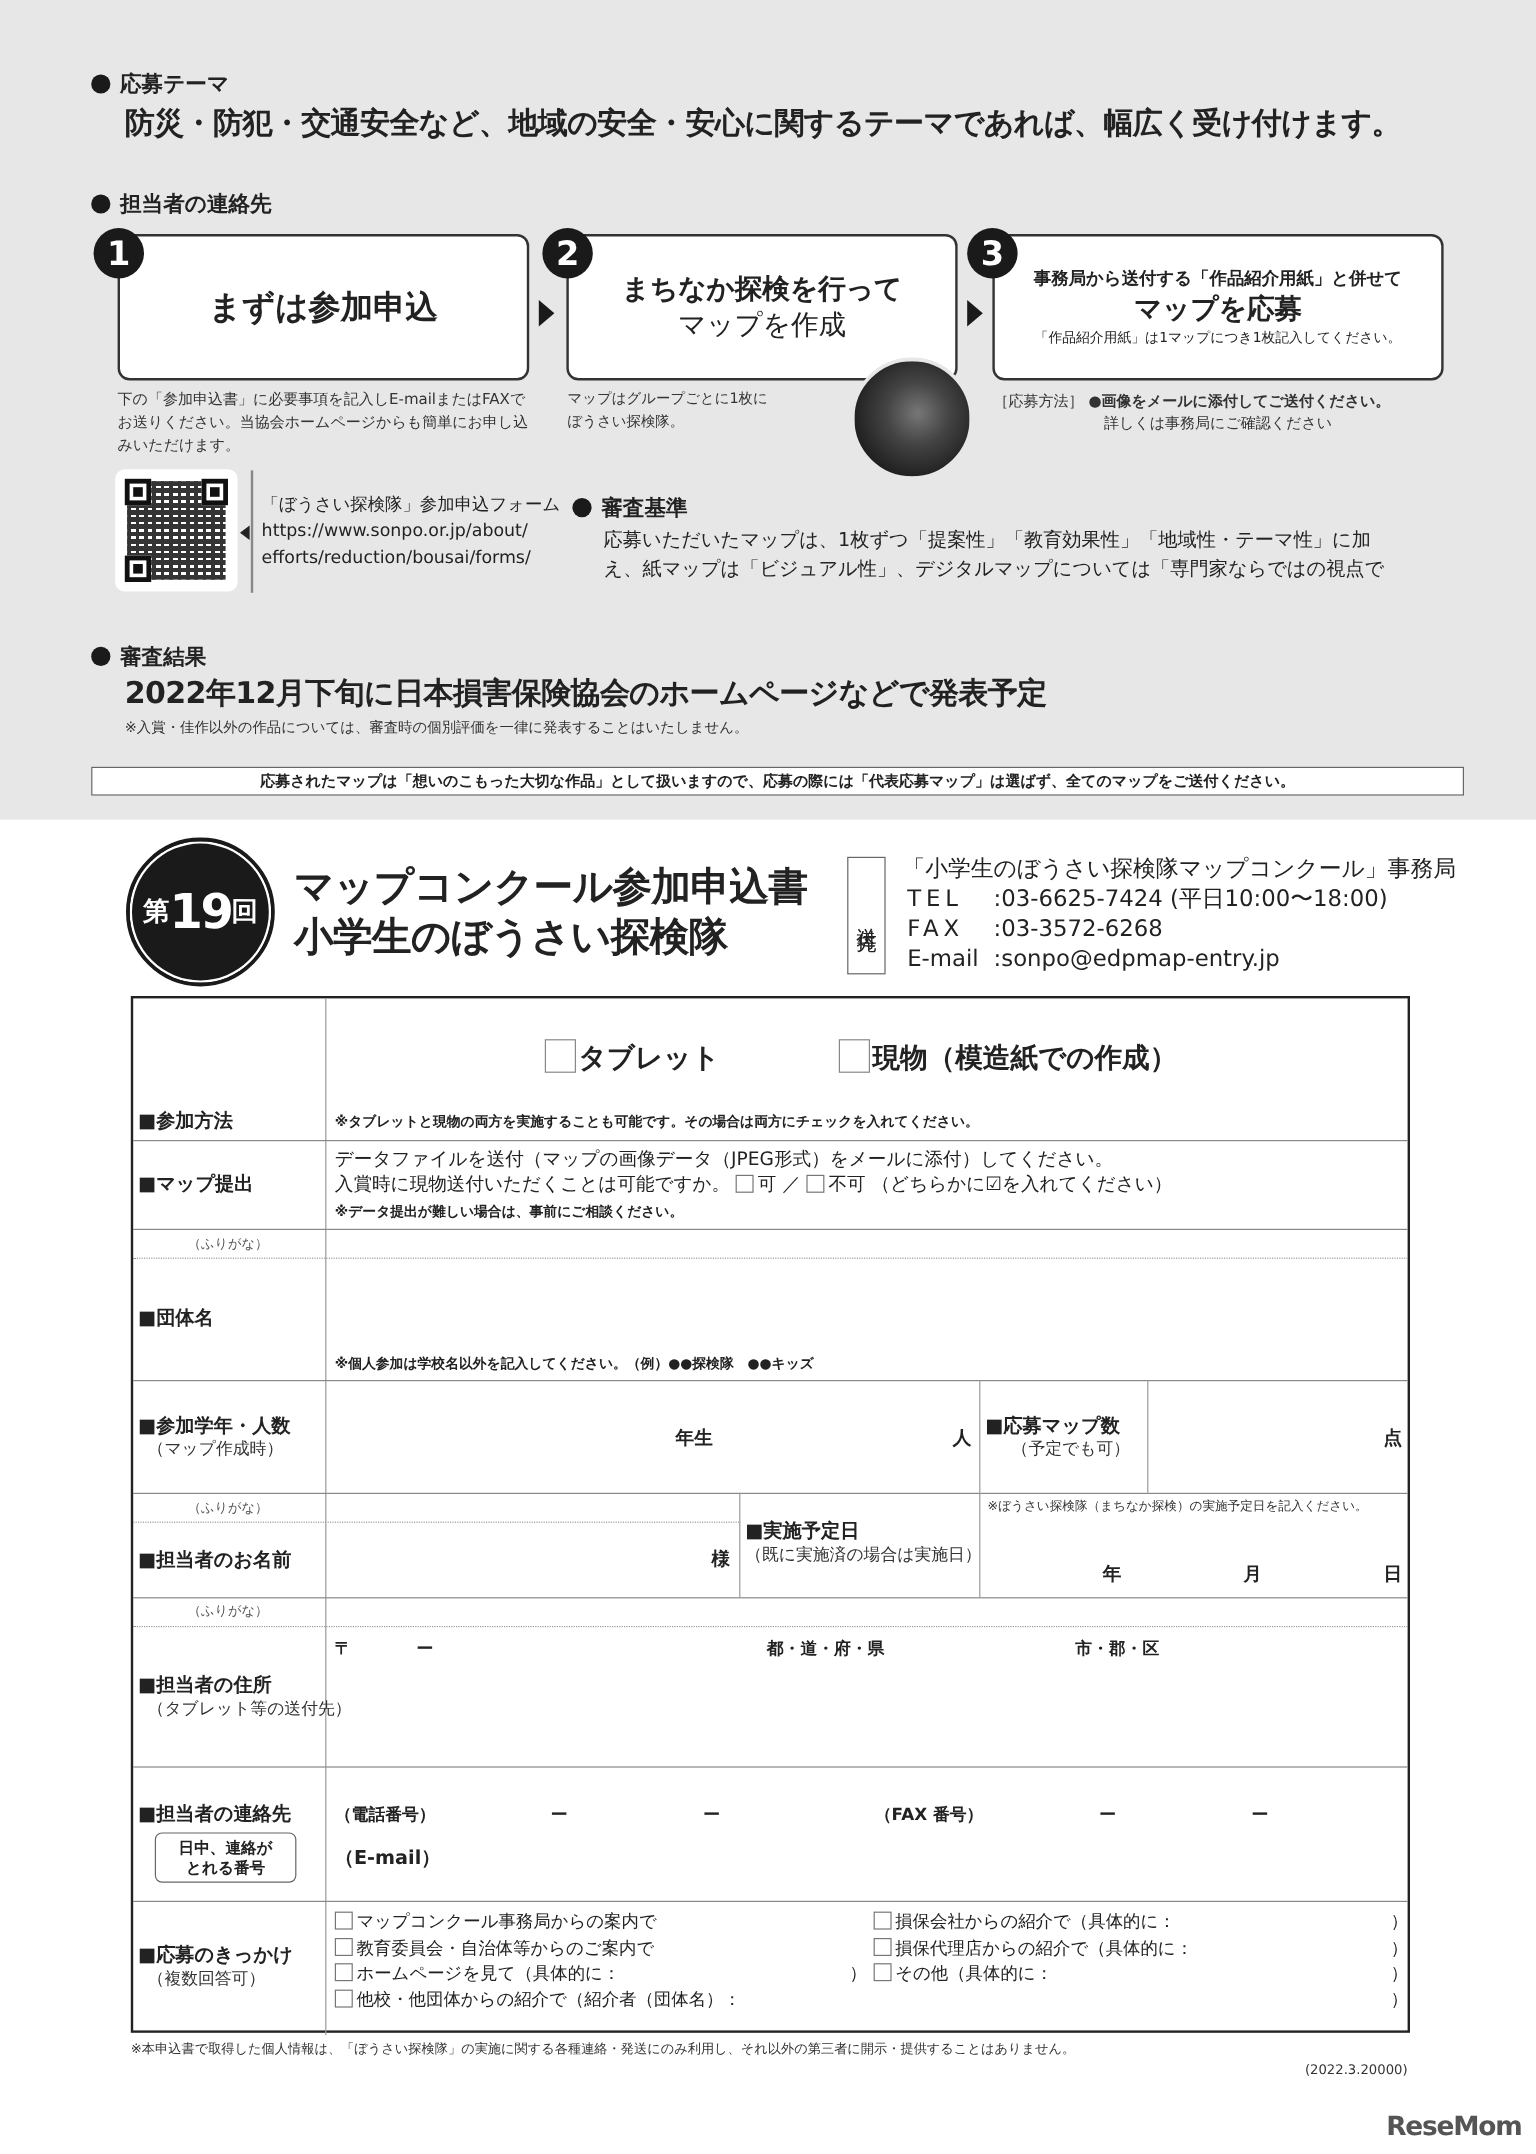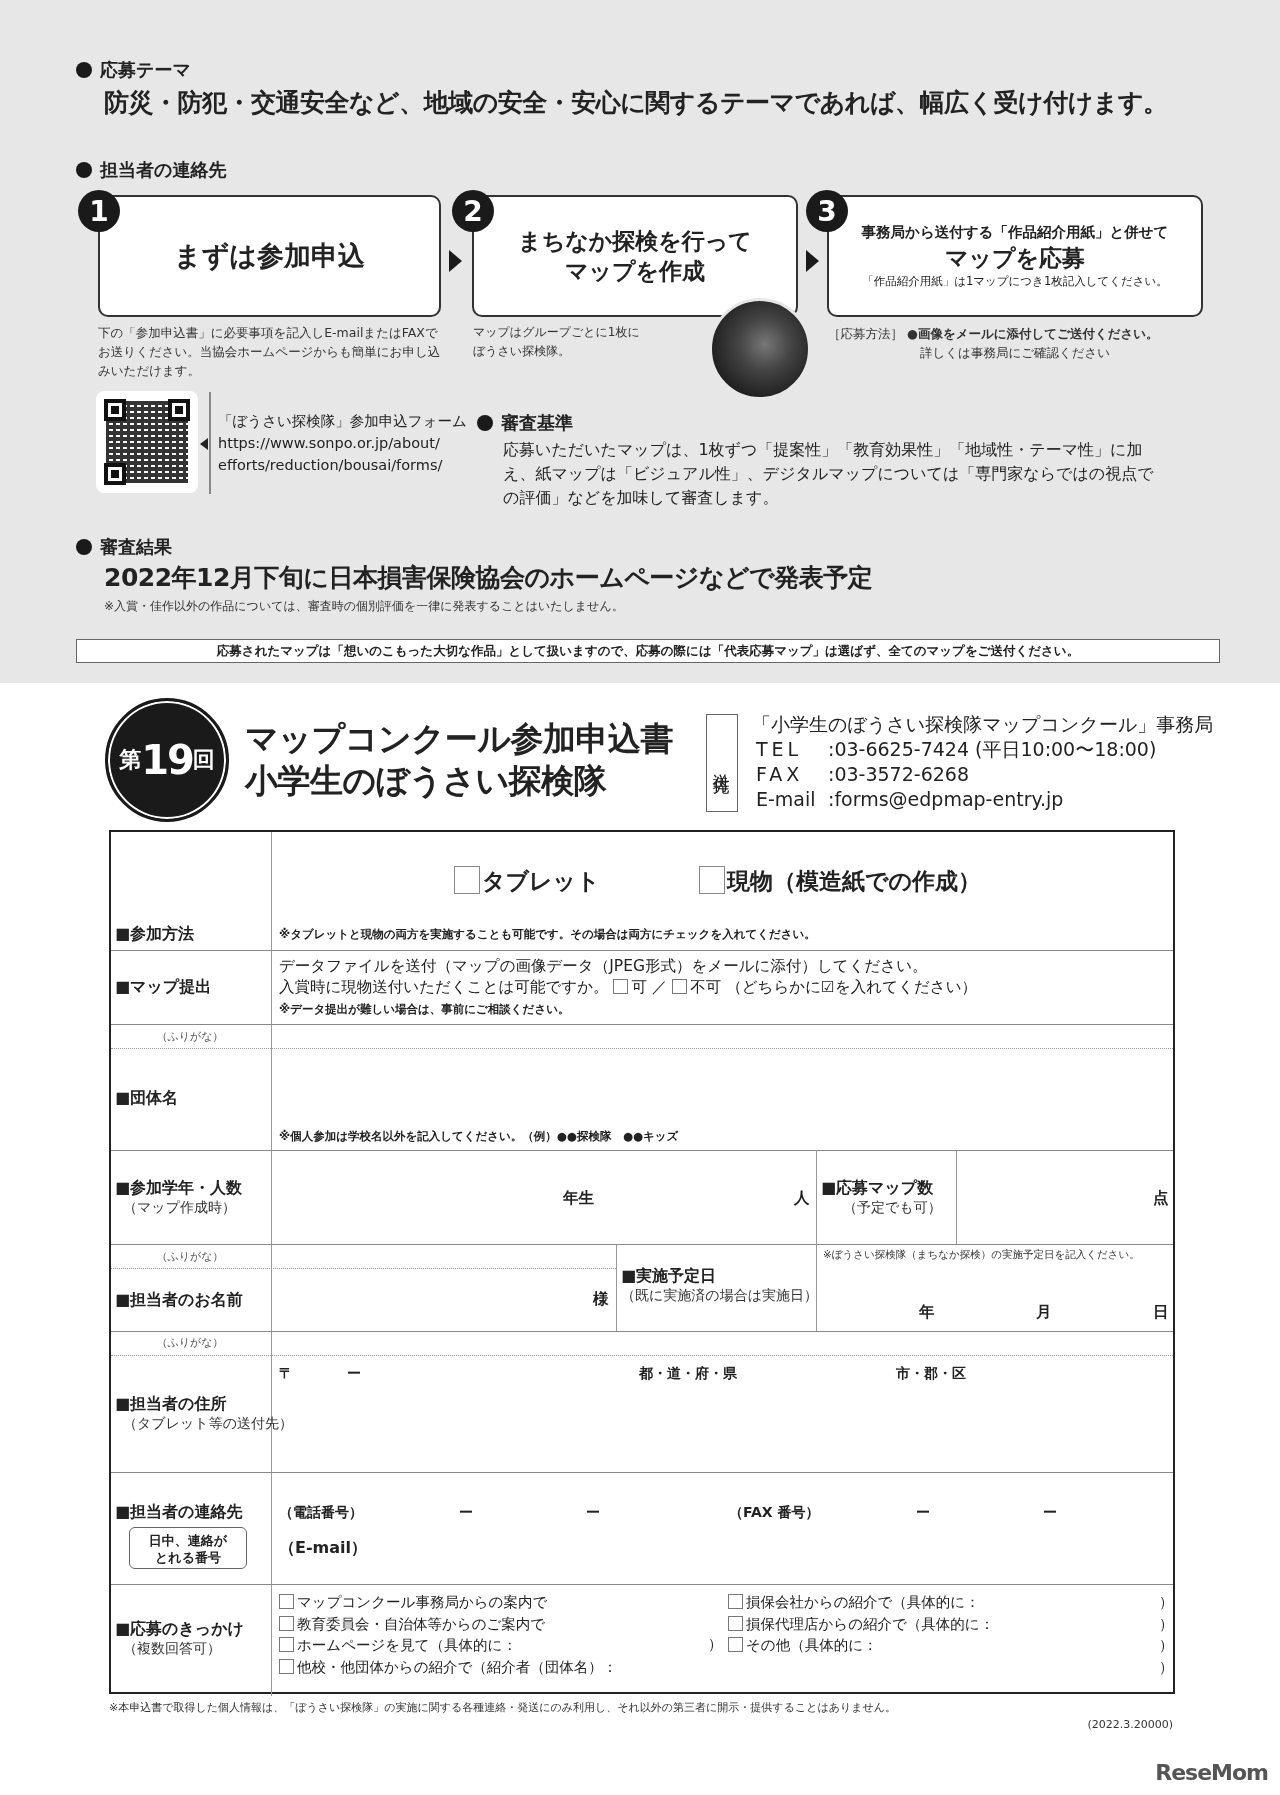--- a/index.html
+++ b/index.html
@@ -68,21 +68,21 @@
 
 <div class="step-box" style="left:98px;top:195px;width:343px;height:122px;">
   <span style="font-size:27px;font-weight:bold;">まずは参加申込</span>
 </div>
 <div class="step-num" style="left:78px;top:190px;">1</div>
 <div class="abs small" style="left:98px;top:323px;width:345px;">下の「参加申込書」に必要事項を記入しE-mailまたはFAXでお送りください。当協会ホームページからも簡単にお申し込みいただけます。</div>
 <div class="arrow" style="left:449px;top:250px;"></div>
 
 <div class="step-box" style="left:472px;top:195px;width:326px;height:122px;">
   <span style="font-size:23px;font-weight:bold;line-height:30px;">まちなか探検を行って</span>
-  <span style="font-size:23px;font-weight:bold;line-height:30px;">マップを作成</span>
+  <span style="font-size:23px;font-weight:normal;line-height:30px;">マップを作成</span>
 </div>
 <div class="step-num" style="left:452px;top:190px;">2</div>
 <div class="photo"></div>
 <div class="abs small" style="left:473px;top:323px;font-size:12px;">
   <div>マップはグループごとに1枚に</div>
   <div>ぼうさい探検隊。</div>
 </div>
 <div class="arrow" style="left:806px;top:250px;"></div>
 
 <div class="step-box" style="left:827px;top:195px;width:376px;height:122px;">
@@ -111,21 +111,20 @@
   <div>efforts/reduction/bousai/forms/</div>
 </div>
 
 <div class="abs sec-h" style="left:477px;top:411px;">
   <span class="dot"></span>
   <span>審査基準</span>
 </div>
 <div class="abs" style="left:503px;top:438px;font-size:16px;line-height:24px;">
   <div>応募いただいたマップは、1枚ずつ「提案性」「教育効果性」「地域性・テーマ性」に加</div>
   <div>え、紙マップは「ビジュアル性」、デジタルマップについては「専門家ならではの視点で</div>
-  <div>の評価」などを加味して審査します。</div>
 </div>
 
 <div class="abs sec-h" style="left:76px;top:535px;">
   <span class="dot"></span>
   <span>審査結果</span>
 </div>
 <div class="abs big" style="left:104px;top:561px;">2022年12月下旬に日本損害保険協会のホームページなどで発表予定</div>
 <div class="abs" style="left:104px;top:598px;font-size:12px;color:#333;text-align:right;">※入賞・佳作以外の作品については、審査時の個別評価を一律に発表することはいたしません。</div>
 
 <div class="notice">応募されたマップは「想いのこもった大切な作品」として扱いますので、応募の際には「代表応募マップ」は選ばず、全てのマップをご送付ください。</div>
@@ -145,21 +144,21 @@
   <div class="row" style="padding-left:4px;">
       <span class="k">TEL</span>
       <span>:03-6625-7424 (平日10:00〜18:00)</span>
     </div>
   <div class="row" style="padding-left:4px;">
       <span class="k">FAX</span>
       <span>:03-3572-6268</span>
     </div>
   <div class="row" style="padding-left:4px;">
       <span class="k" style="letter-spacing:0;">E-mail</span>
-      <span>:forms@edpmap-entry.jp</span>
+      <span>:sonpo@edpmap-entry.jp</span>
     </div>
 </div>
 
 <div class="form">
 
   <div class="vline" style="left:160px;top:0;height:864px;"></div>
 
   <div class="lbl" style="top:52px;margin-top:40px;">■参加方法</div>
   <div class="abs" style="left:343px;top:34px;font-size:23px;font-weight:bold;">
     <span class="cb-big"></span><span>タブレット</span>

